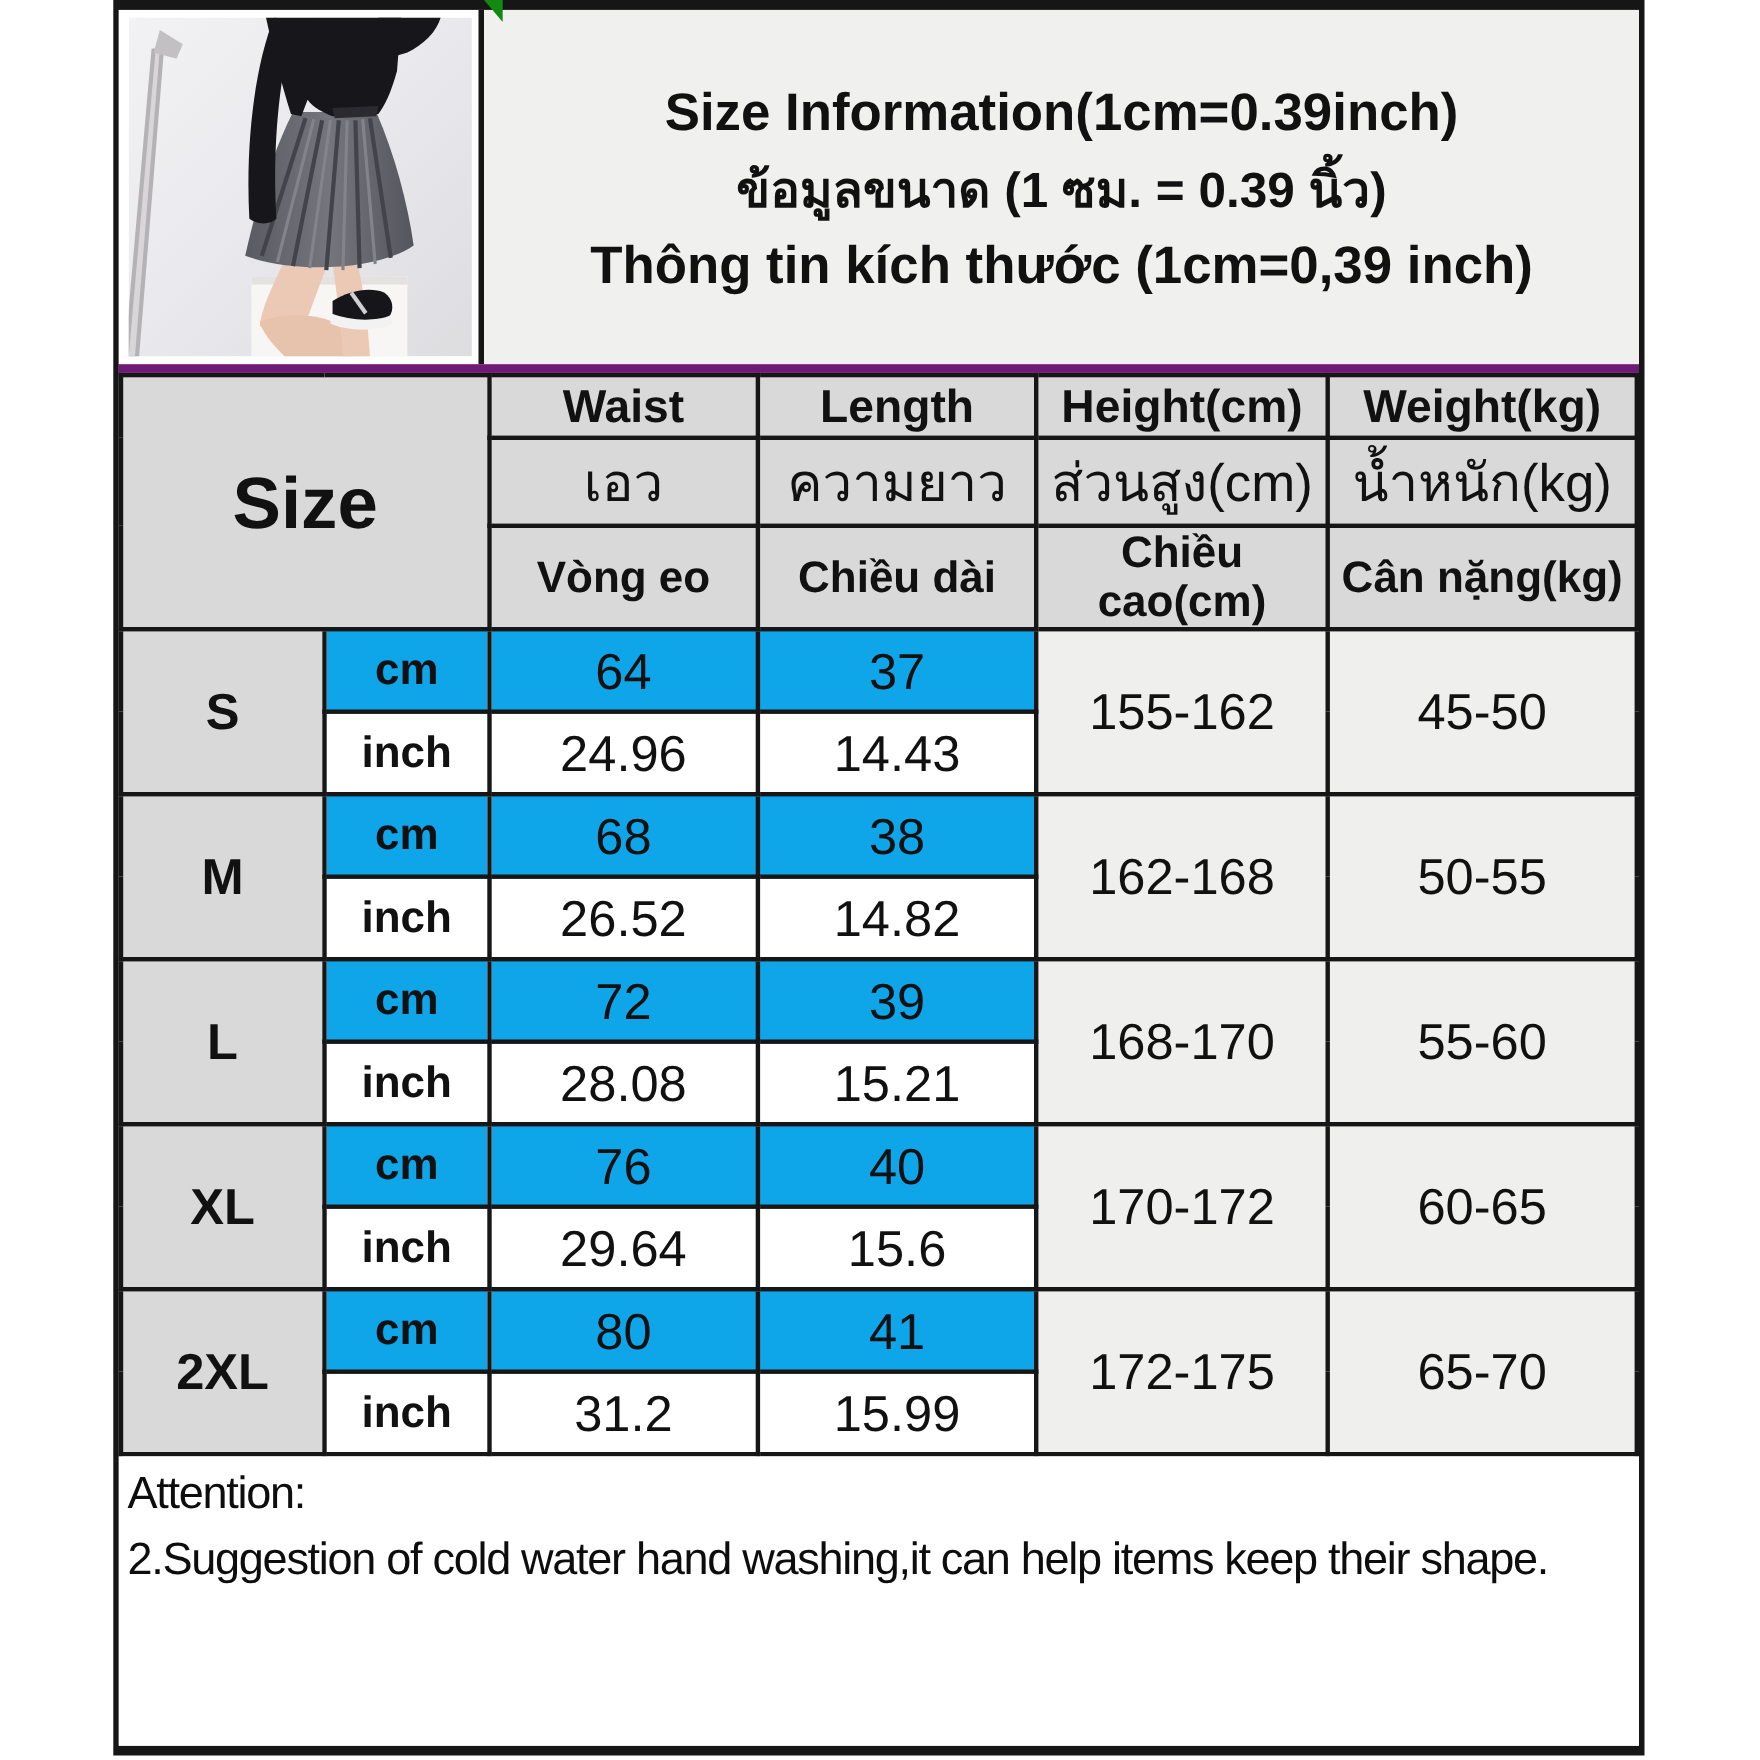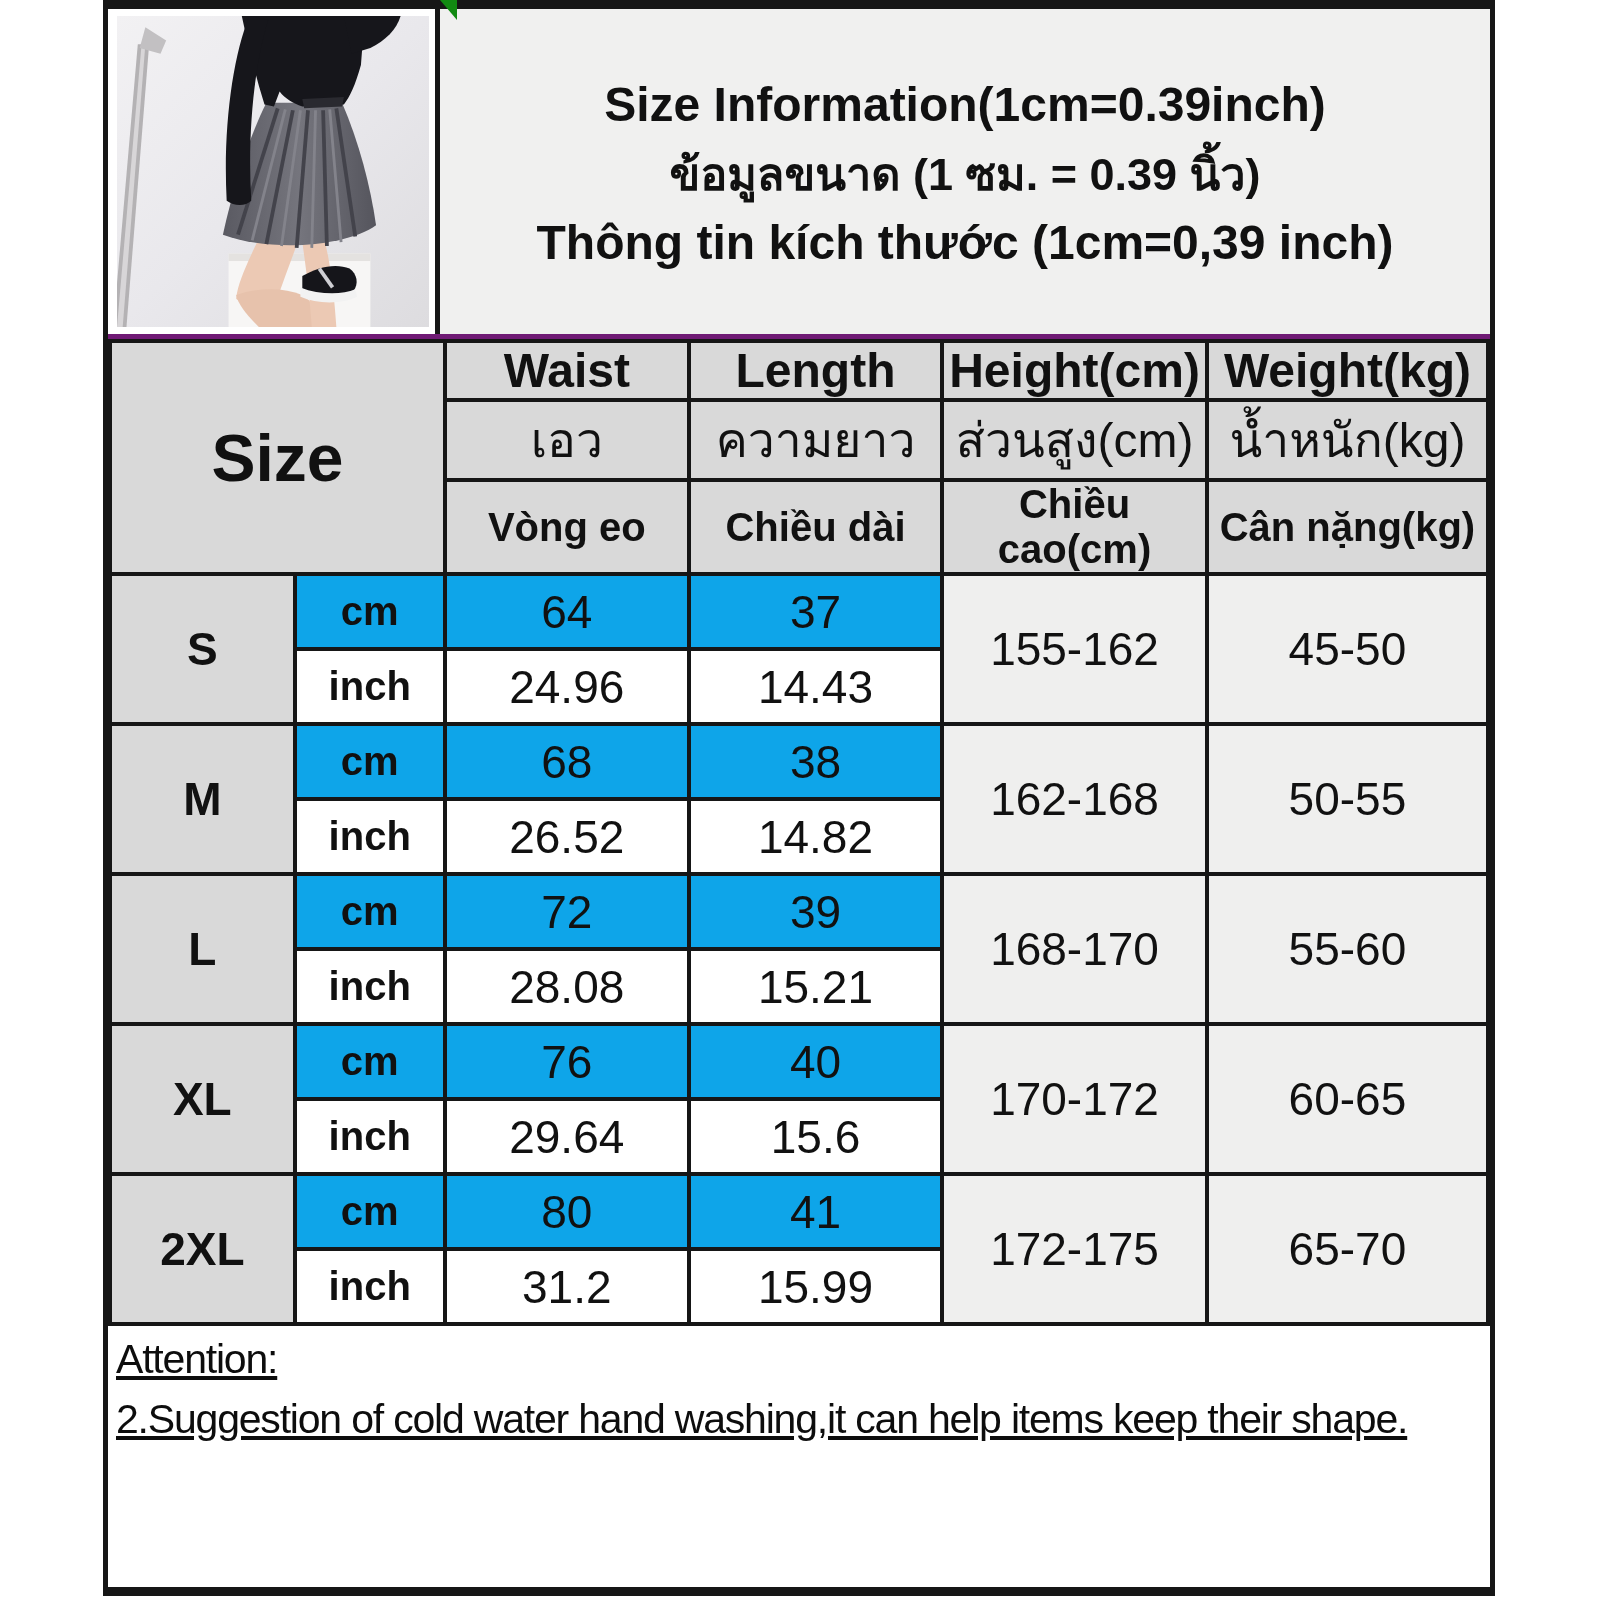--- a/index.html
+++ b/index.html
@@ -5,57 +5,57 @@
   html,body{margin:0;padding:0;background:#ffffff;}
   body{width:1600px;height:1600px;position:relative;overflow:hidden;
        font-family:"Liberation Sans","DejaVu Sans",sans-serif;color:#111;}
   .page{position:absolute;inset:0;background:#ffffff;}
 
   .sheet{position:absolute;left:103px;top:0;width:1392px;height:1596px;
          box-sizing:border-box;border:5px solid #161616;border-top-width:9px;border-bottom-width:9px;
          background:#ffffff;display:flex;flex-direction:column;}
 
   
-  .top-row{height:330px;flex:0 0 330px;display:flex;box-sizing:border-box;border-bottom:5px solid #701a75;}
+  .top-row{height:330px;flex:0 0 330px;display:flex;box-sizing:border-box;border-bottom:8px solid #701a75;}
   .photo-cell{width:332px;flex:0 0 332px;box-sizing:border-box;border-right:5px solid #161616;
               background:#ffffff;padding:7px 6px 7px 9px;}
   .photo-cell svg{display:block;width:100%;height:100%;}
   .title-cell{flex:1;background:#f0f0ef;display:flex;flex-direction:column;
               align-items:center;justify-content:center;gap:18px;padding-top:6px;}
   .title-line{font-weight:bold;line-height:1.1;text-align:center;white-space:nowrap;}
   .title-en{font-size:48px;}
   .title-th{font-size:45px;}
   .title-vi{font-size:48px;text-align:right;}
 
   
   table.size-table{width:100%;border-collapse:collapse;table-layout:fixed;flex:0 0 auto;}
   .size-table th,.size-table td{border:4px solid #161616;box-sizing:border-box;
       text-align:center;vertical-align:middle;padding:0;overflow:hidden;}
   col.c-size{width:13.4%;} col.c-unit{width:10.9%;}
   col.c-waist{width:17.7%;} col.c-length{width:18.4%;}
   col.c-height{width:19.2%;} col.c-weight{width:20.4%;}
 
   .size-table thead th{background:#d9d9d9;height:57px;}
   th.size-head{font-size:66px;font-weight:bold;background:#d9d9d9;}
-  th.h-en{font-size:48px;font-weight:bold;}
+  th.h-en{font-size:42px;font-weight:bold;}
   th.h-th{font-size:48px;font-weight:normal;}
   th.h-vi{font-size:40px;font-weight:bold;}
 
   .size-table tbody th.size-cell{background:#d9d9d9;font-size:46px;font-weight:bold;}
   .size-table tbody tr{height:75px;}
   td.unit-cell{font-size:40px;font-weight:bold;}
   td.val{font-size:46px;font-weight:400;}
   tr.row-cm td{background:#0ea5e9;}
   tr.row-inch td{background:#ffffff;}
   td.merged{background:#efefee !important;}
 
   
   .attention{flex:1;background:#ffffff;padding:6px 10px 0 8px;box-sizing:border-box;
              font-size:41px;letter-spacing:-1.2px;line-height:1.32;color:#0d0d0d;}
-  .attention .att-line{margin:0 0 6px 0;text-decoration:underline;}
+  .attention .att-line{margin:0 0 6px 0;}
 
   
   .green-flag{position:absolute;left:440px;top:0;width:0;height:0;
               border-top:20px solid #128a12;border-left:17px solid transparent;}
 </style>
 </head>
 <body>
 
 <div class="page">
   <div class="sheet">

